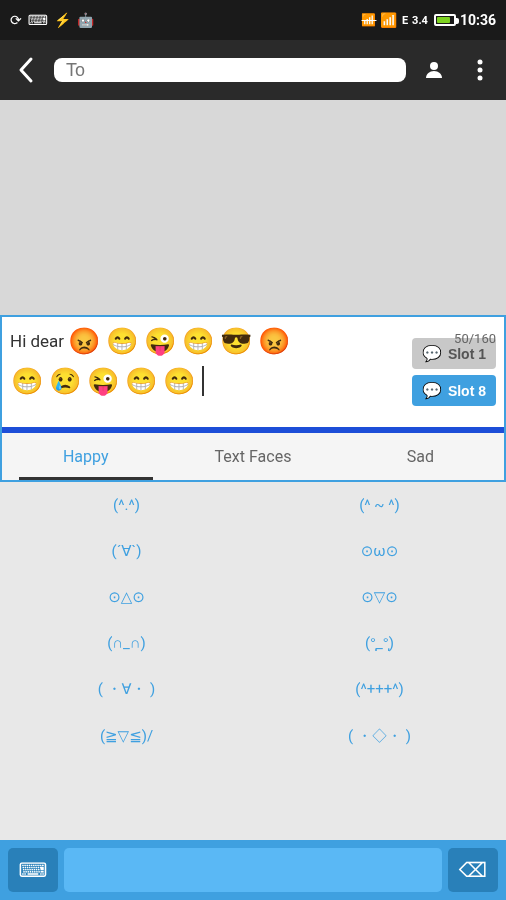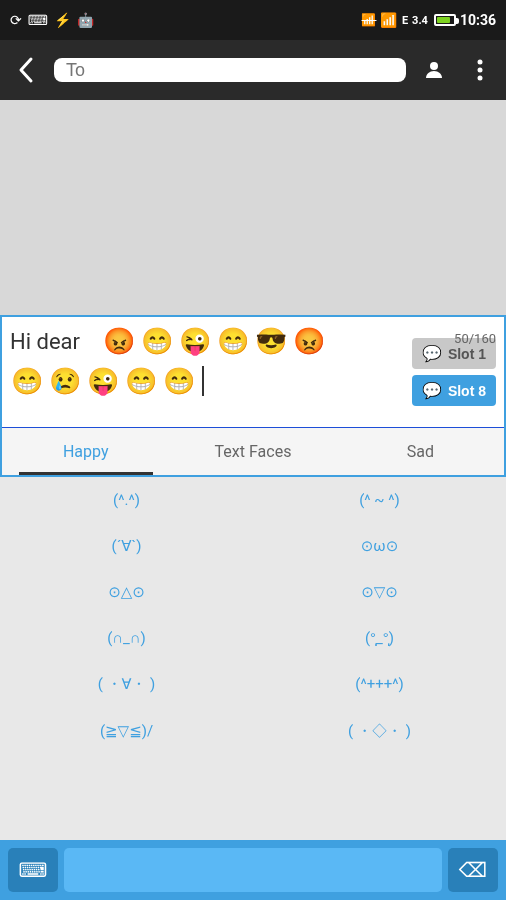--- a/index.html
+++ b/index.html
@@ -142,23 +142,23 @@
 
     .emoji-line {
       display: flex;
       align-items: center;
       flex-wrap: nowrap;
       gap: 2px;
       margin-bottom: 4px;
     }
 
     .hi-dear-text {
-      font-size: 22px;
+      font-size: 17px;
       color: #333;
-      margin-right: 20px;
+      margin-right: 0;
     }
 
     .emoji {
       width: 36px;
       height: 36px;
       display: inline-flex;
       align-items: center;
       justify-content: center;
       font-size: 26px;
     }
@@ -218,21 +218,21 @@
     }
 
     .slot-icon {
       font-size: 16px;
     }
 
     
     #emoji-tabs {
       display: flex;
       width: 100%;
-      border-top: 1px solid #1d4ed8;
+      border-top: 6px solid #1d4ed8;
       background: #f5f5f5;
     }
 
     .emoji-tab {
       flex: 1;
       padding: 14px 0;
       text-align: center;
       font-size: 16px;
       cursor: pointer;
       color: #666;

